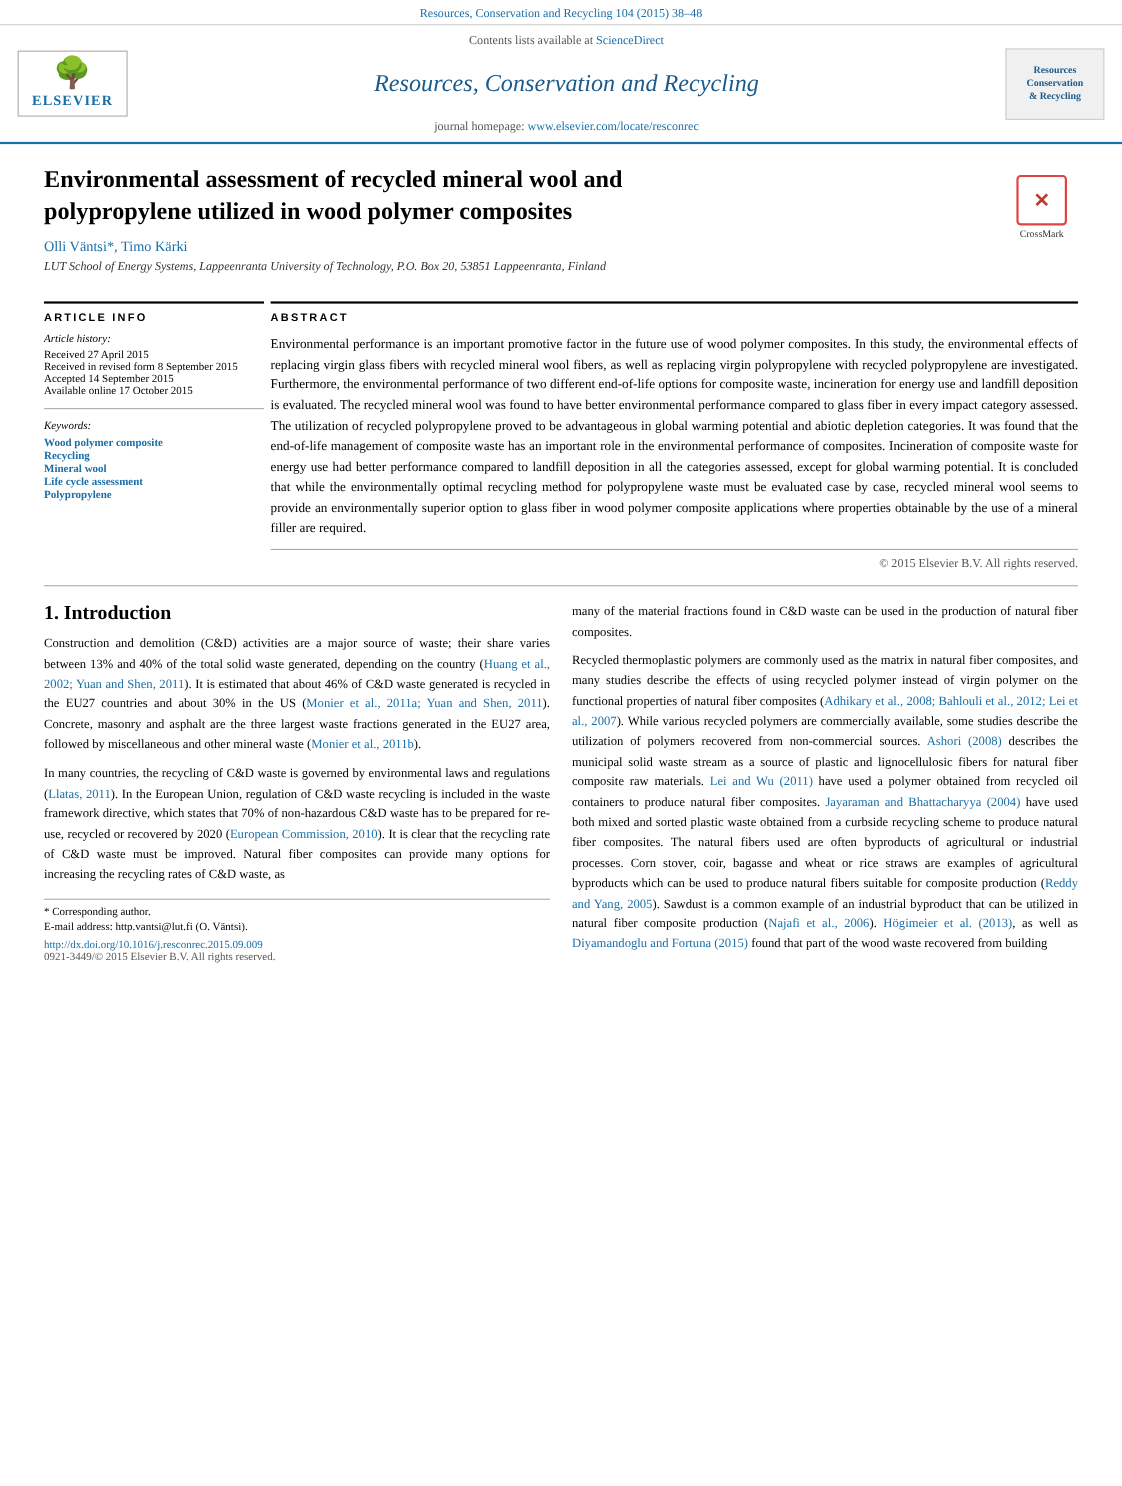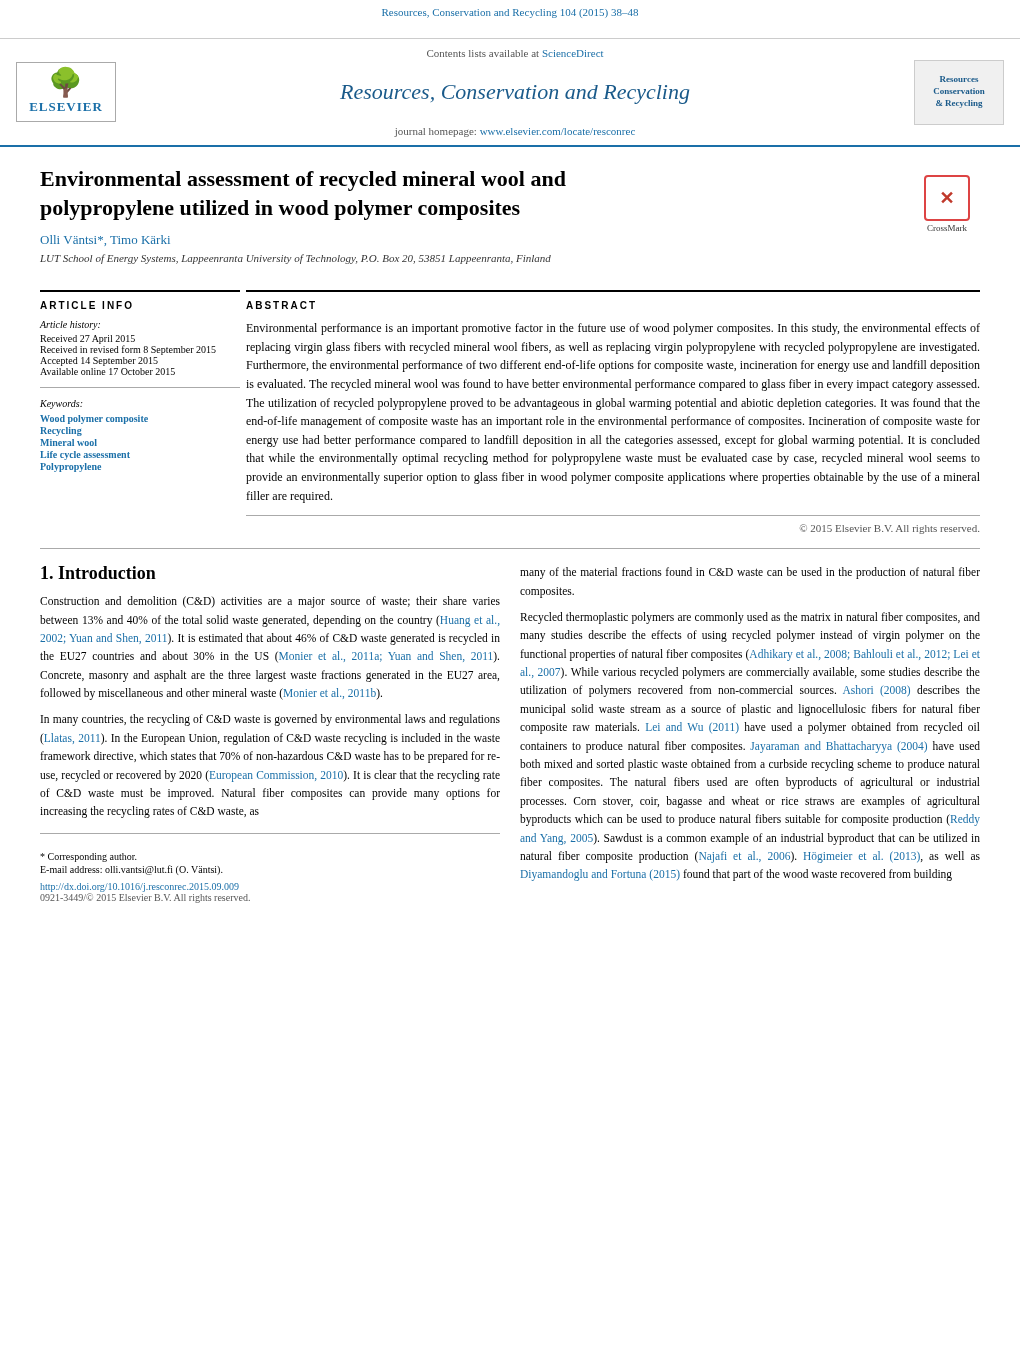--- a/index.html
+++ b/index.html
@@ -8,21 +8,21 @@
       min-height: 1351px;
       background: #fff;
       font-family: 'Times New Roman', Times, serif;
       font-size: 13px;
       color: #000;
     }
     .top-journal-line {
       text-align: center;
       font-size: 11px;
       color: #1a6fa8;
-      padding: 6px 0 20px 0;
+      padding: 6px 0 4px 0;
       border-bottom: 1px solid #ccc;
     }
     .journal-header {
       display: flex;
       align-items: center;
       justify-content: space-between;
       padding: 8px 16px 8px 16px;
       border-bottom: 2px solid #1a6fa8;
     }
     .journal-header-left {
@@ -233,21 +233,21 @@
       text-align: justify;
       color: #000;
       margin-bottom: 8px;
     }
     .body-text .ref-link {
       color: #1a6fa8;
     }
     .footnote-area {
       border-top: 1px solid #aaa;
       margin-top: 12px;
-      padding-top: 17px;
+      padding-top: 6px;
       font-size: 10px;
       color: #000;
     }
     .footnote-area .fn-line {
       margin-bottom: 2px;
     }
     .doi-line {
       font-size: 10px;
       color: #1a6fa8;
       margin-top: 6px;
@@ -348,21 +348,21 @@
       <div class="body-text">
         Construction and demolition (C&amp;D) activities are a major source of waste; their share varies between 13% and 40% of the total solid waste generated, depending on the country (<span class="ref-link">Huang et al., 2002; Yuan and Shen, 2011</span>). It is estimated that about 46% of C&amp;D waste generated is recycled in the EU27 countries and about 30% in the US (<span class="ref-link">Monier et al., 2011a; Yuan and Shen, 2011</span>). Concrete, masonry and asphalt are the three largest waste fractions generated in the EU27 area, followed by miscellaneous and other mineral waste (<span class="ref-link">Monier et al., 2011b</span>).
       </div>
       <div class="body-text">
         In many countries, the recycling of C&amp;D waste is governed by environmental laws and regulations (<span class="ref-link">Llatas, 2011</span>). In the European Union, regulation of C&amp;D waste recycling is included in the waste framework directive, which states that 70% of non-hazardous C&amp;D waste has to be prepared for re-use, recycled or recovered by 2020 (<span class="ref-link">European Commission, 2010</span>). It is clear that the recycling rate of C&amp;D waste must be improved. Natural fiber composites can provide many options for increasing the recycling rates of C&amp;D waste, as
       </div>
       <div class="footnote-area">
         <div class="fn-line">* Corresponding author.</div>
         <div class="fn-line">
           <span>E-mail address:</span>
-          <span class="ref-link">olli.vantsi@lut.fi</span>
+          <span class="ref-link">http.vantsi@lut.fi</span>
           <span>(O. Väntsi).</span>
         </div>
         <div class="doi-line">http://dx.doi.org/10.1016/j.resconrec.2015.09.009</div>
         <div class="issn-line">0921-3449/© 2015 Elsevier B.V. All rights reserved.</div>
       </div>
     </div>
     <div class="body-right">
       <div class="body-text">
         many of the material fractions found in C&amp;D waste can be used in the production of natural fiber composites.
       </div>

